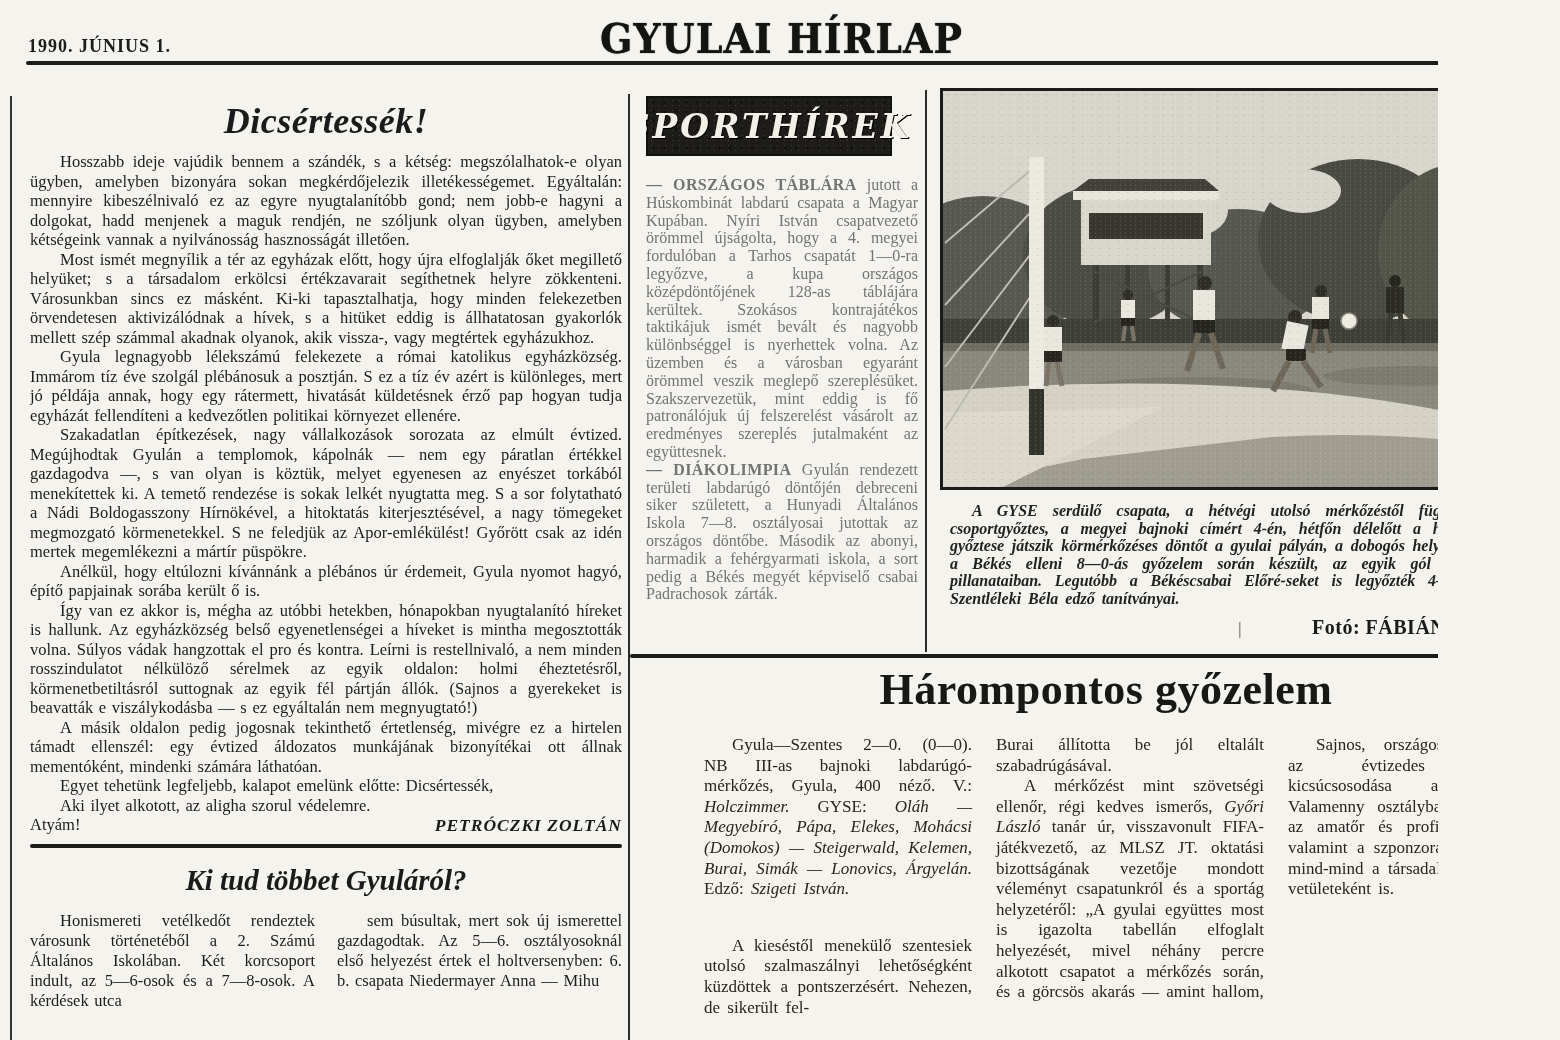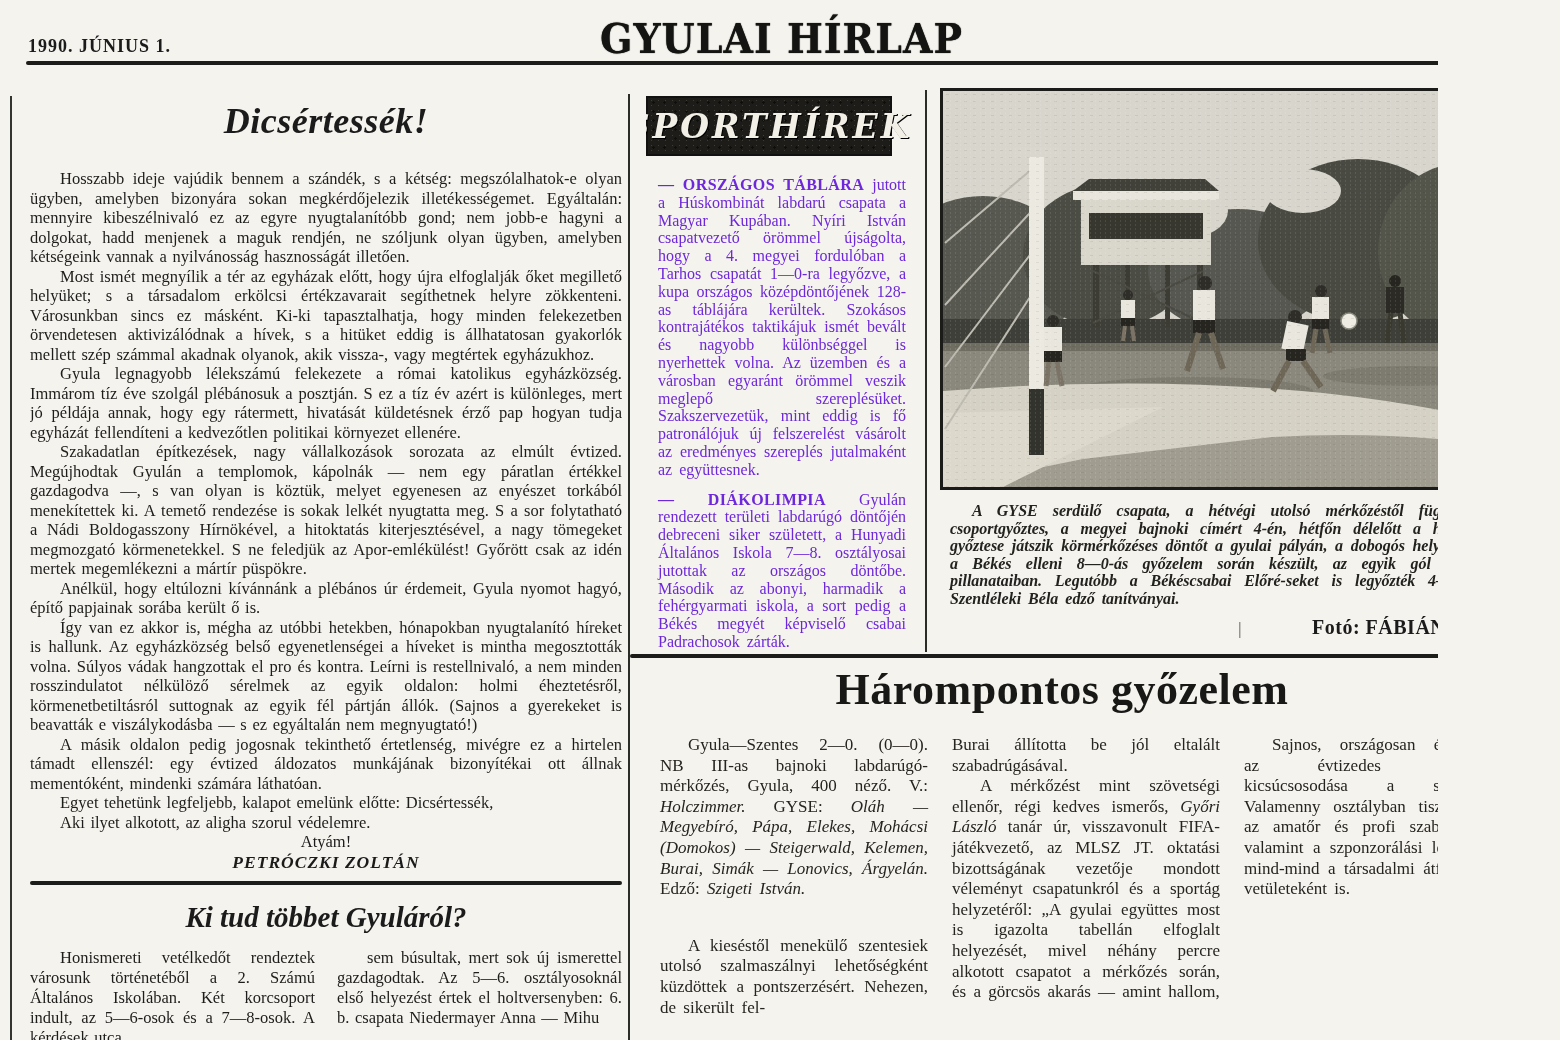--- a/index.html
+++ b/index.html
@@ -23,23 +23,23 @@
     font-size:27px;font-weight:bold;font-family:"DejaVu Serif",serif;
   }
   .masthead-rule{position:absolute;left:26px;top:61px;width:1428px;height:4px;background:#1c1c1a;border-radius:2px;}
   .edge-line{position:absolute;left:10px;top:96px;width:2px;height:944px;background:#33332f;}
   
   .v-rule{position:absolute;width:2px;background:#2b2b27;}
   .v1{left:628px;top:94px;height:946px;}
   .v2{left:925px;top:90px;height:562px;}
   
   .col-left{position:absolute;left:30px;top:94px;width:592px;height:946px;overflow:hidden;}
-  .article-title{margin:6px 0 27px;text-align:center;font-style:italic;font-weight:bold;font-size:36px;letter-spacing:.5px;}
+  .article-title{margin:6px 0 10px;text-align:center;font-style:italic;font-weight:bold;font-size:36px;letter-spacing:.5px;}
   .body-p{margin:0;font-size:16.5px;line-height:19.5px;text-align:justify;text-indent:30px;word-spacing:1.5px;color:#1d1d1b;}
-  .sign-row{display:flex;justify-content:space-between;align-items:center;font-size:16.5px;line-height:20px;flex-direction:column;}
+  .sign-row{display:flex;justify-content:space-between;align-items:flex-end;font-size:16.5px;line-height:20px;}
   .signature{font-style:italic;font-weight:bold;font-size:17.5px;letter-spacing:1px;}
   .quiz-rule{height:4px;background:#1c1c1a;margin:9px 0 4px;border-radius:2px;}
   .quiz-title{margin:16px 0 14px;text-align:center;font-style:italic;font-weight:bold;font-size:29px;}
   .quiz-cols{display:flex;gap:22px;}
   .quiz-col{width:285px;}
   .quiz-col .body-p{font-size:16.5px;line-height:20px;}
   .quiz-col .partial{display:block;overflow:hidden;}
   
   .col-mid{position:absolute;left:646px;top:94px;width:272px;height:558px;overflow:hidden;}
   .banner{
@@ -48,21 +48,21 @@
       radial-gradient(rgba(90,88,78,.55) 14%, rgba(0,0,0,0) 16%),
       radial-gradient(rgba(10,10,8,.8) 18%, rgba(0,0,0,0) 20%);
     background-size:7px 5px,11px 9px;
     display:flex;align-items:center;justify-content:center;
     border:2px solid #111;
   }
   .banner span{
     color:#f2efe7;font-style:italic;font-weight:bold;font-size:33px;letter-spacing:3px;
     font-family:"DejaVu Serif",serif;text-shadow:1px 1px 0 #000;
   }
-  .news-p{margin:12px;font-size:16px;line-height:17.8px;text-align:justify;word-spacing:3px;color:#6d28d9;}
+  .news-p{margin:0;font-size:16px;line-height:17.8px;text-align:justify;word-spacing:3px;color:#737373;}
   .news-p .lead{font-weight:bold;letter-spacing:.4px;}
   
   .photo-block{position:absolute;left:940px;top:88px;width:606px;}
   .photo{
     width:600px;height:396px;border:3px solid #1b1b19;background:#d7d4cc;position:relative;overflow:hidden;
   }
   .photo .grain{
     position:absolute;inset:0;
     background-image:
       radial-gradient(rgba(255,255,255,.10) 20%, rgba(0,0,0,0) 22%),
@@ -72,21 +72,21 @@
   }
   .caption{
     margin:12px 2px 0 10px;width:586px;
     font-style:italic;font-weight:bold;font-size:16px;line-height:17.6px;
     text-align:justify;text-indent:22px;word-spacing:3px;color:#22221f;
   }
   .credit-line{width:586px;margin:8px 2px 0 10px;text-align:right;font-weight:bold;font-size:20px;letter-spacing:.5px;}
   .credit-line .bar{font-weight:normal;color:#4a4a45;margin-right:70px;font-size:16px;}
   
   .bottom-rule{position:absolute;left:630px;top:654px;width:918px;height:4px;background:#1c1c1a;border-radius:2px;}
-  .bottom{position:absolute;left:612px;top:662px;width:900px;height:378px;overflow:hidden;}
+  .bottom{position:absolute;left:656px;top:662px;width:900px;height:378px;overflow:hidden;}
   .match-headline{margin:2px 0 20px;text-align:center;font-weight:bold;font-size:44px;letter-spacing:.5px;color:#181816;}
   .match-cols{display:flex;gap:24px;margin-left:48px;}
   .match-col{width:284px;}
   .match-p{margin:0;font-size:17px;line-height:20.6px;text-align:justify;word-spacing:3px;color:#26241f;}
   .match-p.indent{text-indent:28px;}
   .match-p em{font-style:italic;}
   .gap-lg{margin-top:36px;}
   .gap-md{margin-top:22px;}
 </style>
 </head>

